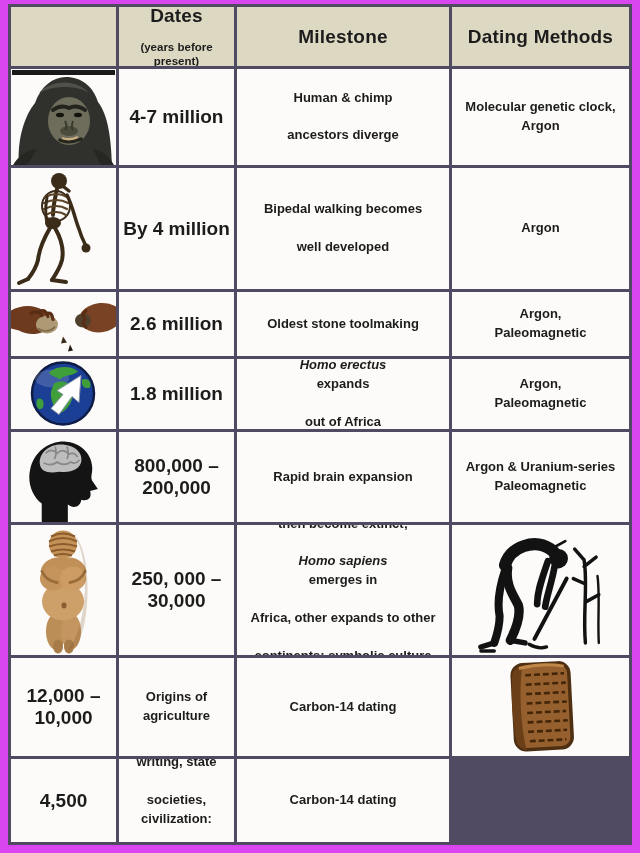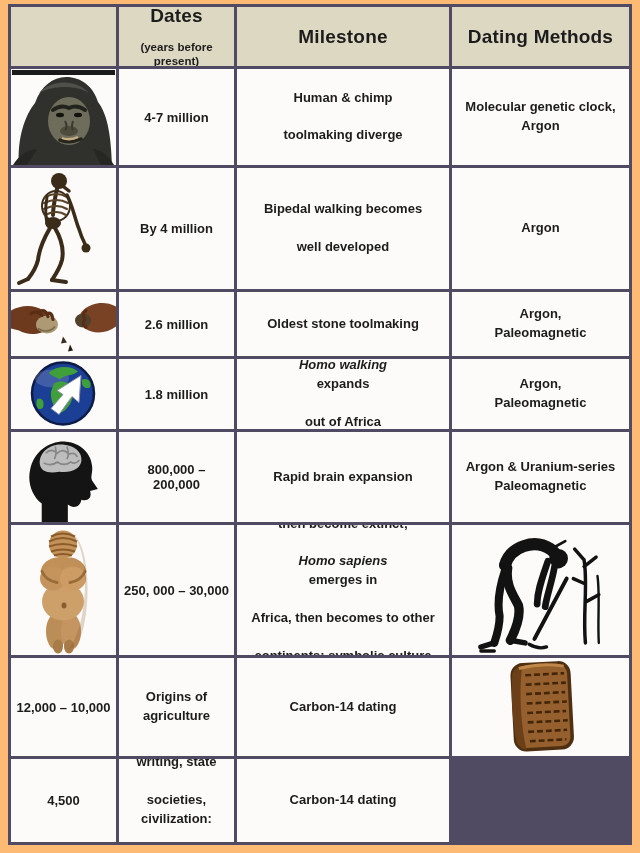--- a/index.html
+++ b/index.html
@@ -1,27 +1,27 @@
 <!DOCTYPE html>
 <html><head>
 <meta charset="utf-8">
 <style>
   html,body{margin:0;padding:0;background:#000;width:640px;height:853px;overflow:hidden;
     font-family:"Liberation Sans",sans-serif;}
-  #stage{position:relative;width:640px;height:853px;background:#fdba74;}
+  #stage{position:relative;width:640px;height:853px;background:#d946ef;}
   #grid{position:absolute;left:8px;top:4px;width:624px;height:841px;box-sizing:border-box;
     background:#514a63;padding:3px;display:grid;gap:3px;
     grid-template-columns:105px 115px 212px 177px;
     grid-template-rows:59px 96px 121px 64px 70px 90px 130px 98px 83px;}
   .cell{background:#fcfbf9;display:flex;flex-direction:column;align-items:center;justify-content:center;
     text-align:center;color:#1c1c1c;font-weight:700;overflow:hidden;}
   .hdr{background:#ddd8c2;}
   .hdr .title{font-size:19px;letter-spacing:.2px;}
   .hdr .sub{font-size:11.5px;margin-top:14px;line-height:1.2;max-width:95px;}
-  .date-cell{font-size:13px;padding:2px 4px;}
+  .date-cell{font-size:19px;padding:2px 4px;}
   .milestone-cell{font-size:13px;line-height:1.45;padding:2px 8px;}
   .dating-cell{font-size:13px;line-height:1.45;padding:8px 6px;}
   .img-cell{padding:0;}
   .img-cell svg{width:100%;height:100%;display:block;}
   em{font-style:italic;}
 </style>
 </head>
 <body>
 
 <div id="stage">
@@ -52,21 +52,21 @@
       <path d="M54,52 Q57,58 54,61 M62,52 Q60,58 62,61" stroke="#3a3a2e" stroke-width="2" fill="none"></path>
       <path d="M49,71 Q58,75 70,70" stroke="#25251d" stroke-width="3.5" fill="none" stroke-linecap="round"></path>
       <path d="M51,69 Q59,72 67,68" stroke="#c7ae80" stroke-width="2.4" fill="none"></path>
       <path d="M2,96 C8,86 16,81 26,80 C22,88 18,92 16,96 Z M103,96 C97,86 90,81 82,80 C86,88 88,92 90,96 Z" fill="#262622"></path>
     </svg>
   </div>
   <div class="cell date-cell">4-7 million</div>
   <div class="cell milestone-cell">
         <span>Human &amp; chimp</span>
         <br>
-        <span>toolmaking diverge</span>
+        <span>ancestors diverge</span>
       </div>
   <div class="cell dating-cell">Molecular genetic clock,<br>Argon</div>
 
   <div class="cell img-cell">
     <svg viewBox="0 0 105 121" preserveAspectRatio="xMidYMid meet">
       <g stroke="#3b2c1a" fill="none" stroke-linecap="round">
         <circle cx="48" cy="13" r="8" fill="#3b2c1a" stroke="none"></circle>
         <path d="M53,19 l5,4" stroke-width="3.5"></path>
         <path d="M46,21 C44,30 42,38 42,47" stroke-width="4"></path>
         <ellipse cx="45" cy="38" rx="14" ry="15" stroke-width="2"></ellipse>
@@ -115,21 +115,21 @@
       <ellipse cx="41" cy="19" rx="17" ry="9" fill="#ffffff" opacity="0.16"></ellipse>
       <path d="M38,13 C46,6 60,6 67,12 C61,17 53,15 49,20 C44,17 39,16 38,13 Z" fill="#3f9f3a"></path>
       <path d="M43,24 C52,19 61,24 62,32 C63,41 56,51 50,53 C43,50 39,40 40,32 Z" fill="#3f9f3a"></path>
       <path d="M71,20 C77,18 81,22 79,28 C74,30 70,27 71,20 Z" fill="#3f9f3a"></path>
       <path d="M26,40 C30,37 34,41 32,48 C28,52 24,48 26,40 Z" fill="#3f9f3a"></path>
       <path d="M40,49 L52,35 L46,31 L70,16 L68,43 L61,37 L48,55 Z" fill="#ffffff" stroke="#8f95a8" stroke-width="1"></path>
     </svg>
   </div>
   <div class="cell date-cell">1.8 million</div>
   <div class="cell milestone-cell">
-        <em>Homo walking</em>
+        <em>Homo erectus</em>
         <span> expands</span>
         <br>
         <span>out of Africa</span>
       </div>
   <div class="cell dating-cell">Argon,<br>Paleomagnetic</div>
 
   <div class="cell img-cell">
     <svg viewBox="0 0 105 93" preserveAspectRatio="xMidYMid meet">
       <path d="M30,93 L30,74 C20,66 15,52 18,39 C22,20 38,9 55,10 C70,11 81,22 82,35 C83,42 80,46 82,50 L88,59 L80,61 C82,68 78,72 71,70 C70,77 63,80 57,75 L57,93 Z" fill="#141414"></path>
       <path d="M28,33 C27,20 40,12 52,13 C64,14 72,21 71,30 C70,38 60,43 48,41 C37,43 29,41 28,33 Z" fill="#bdbdbd"></path>
@@ -160,21 +160,21 @@
     </svg>
   </div>
   <div class="cell date-cell">250, 000 – 30,000</div>
   <div class="cell milestone-cell">
         <br>
         <span>then become extinct;</span>
         <br>
         <em>Homo sapiens</em>
         <span> emerges in</span>
         <br>
-        <span>Africa, then becomes to other</span>
+        <span>Africa, other expands to other</span>
         <br>
         <span>continents;  symbolic culture</span>
         <br>
       </div>
 
   <div class="cell img-cell">
     <svg viewBox="0 0 105 97" preserveAspectRatio="xMidYMid meet">
       <g stroke="#121212" fill="none" stroke-linecap="round">
         <path d="M26,30 C30,16 48,10 60,18 C64,21 66,24 66,28" stroke-width="9"></path>
         <circle cx="66" cy="25" r="7" fill="#121212" stroke="none"></circle>

